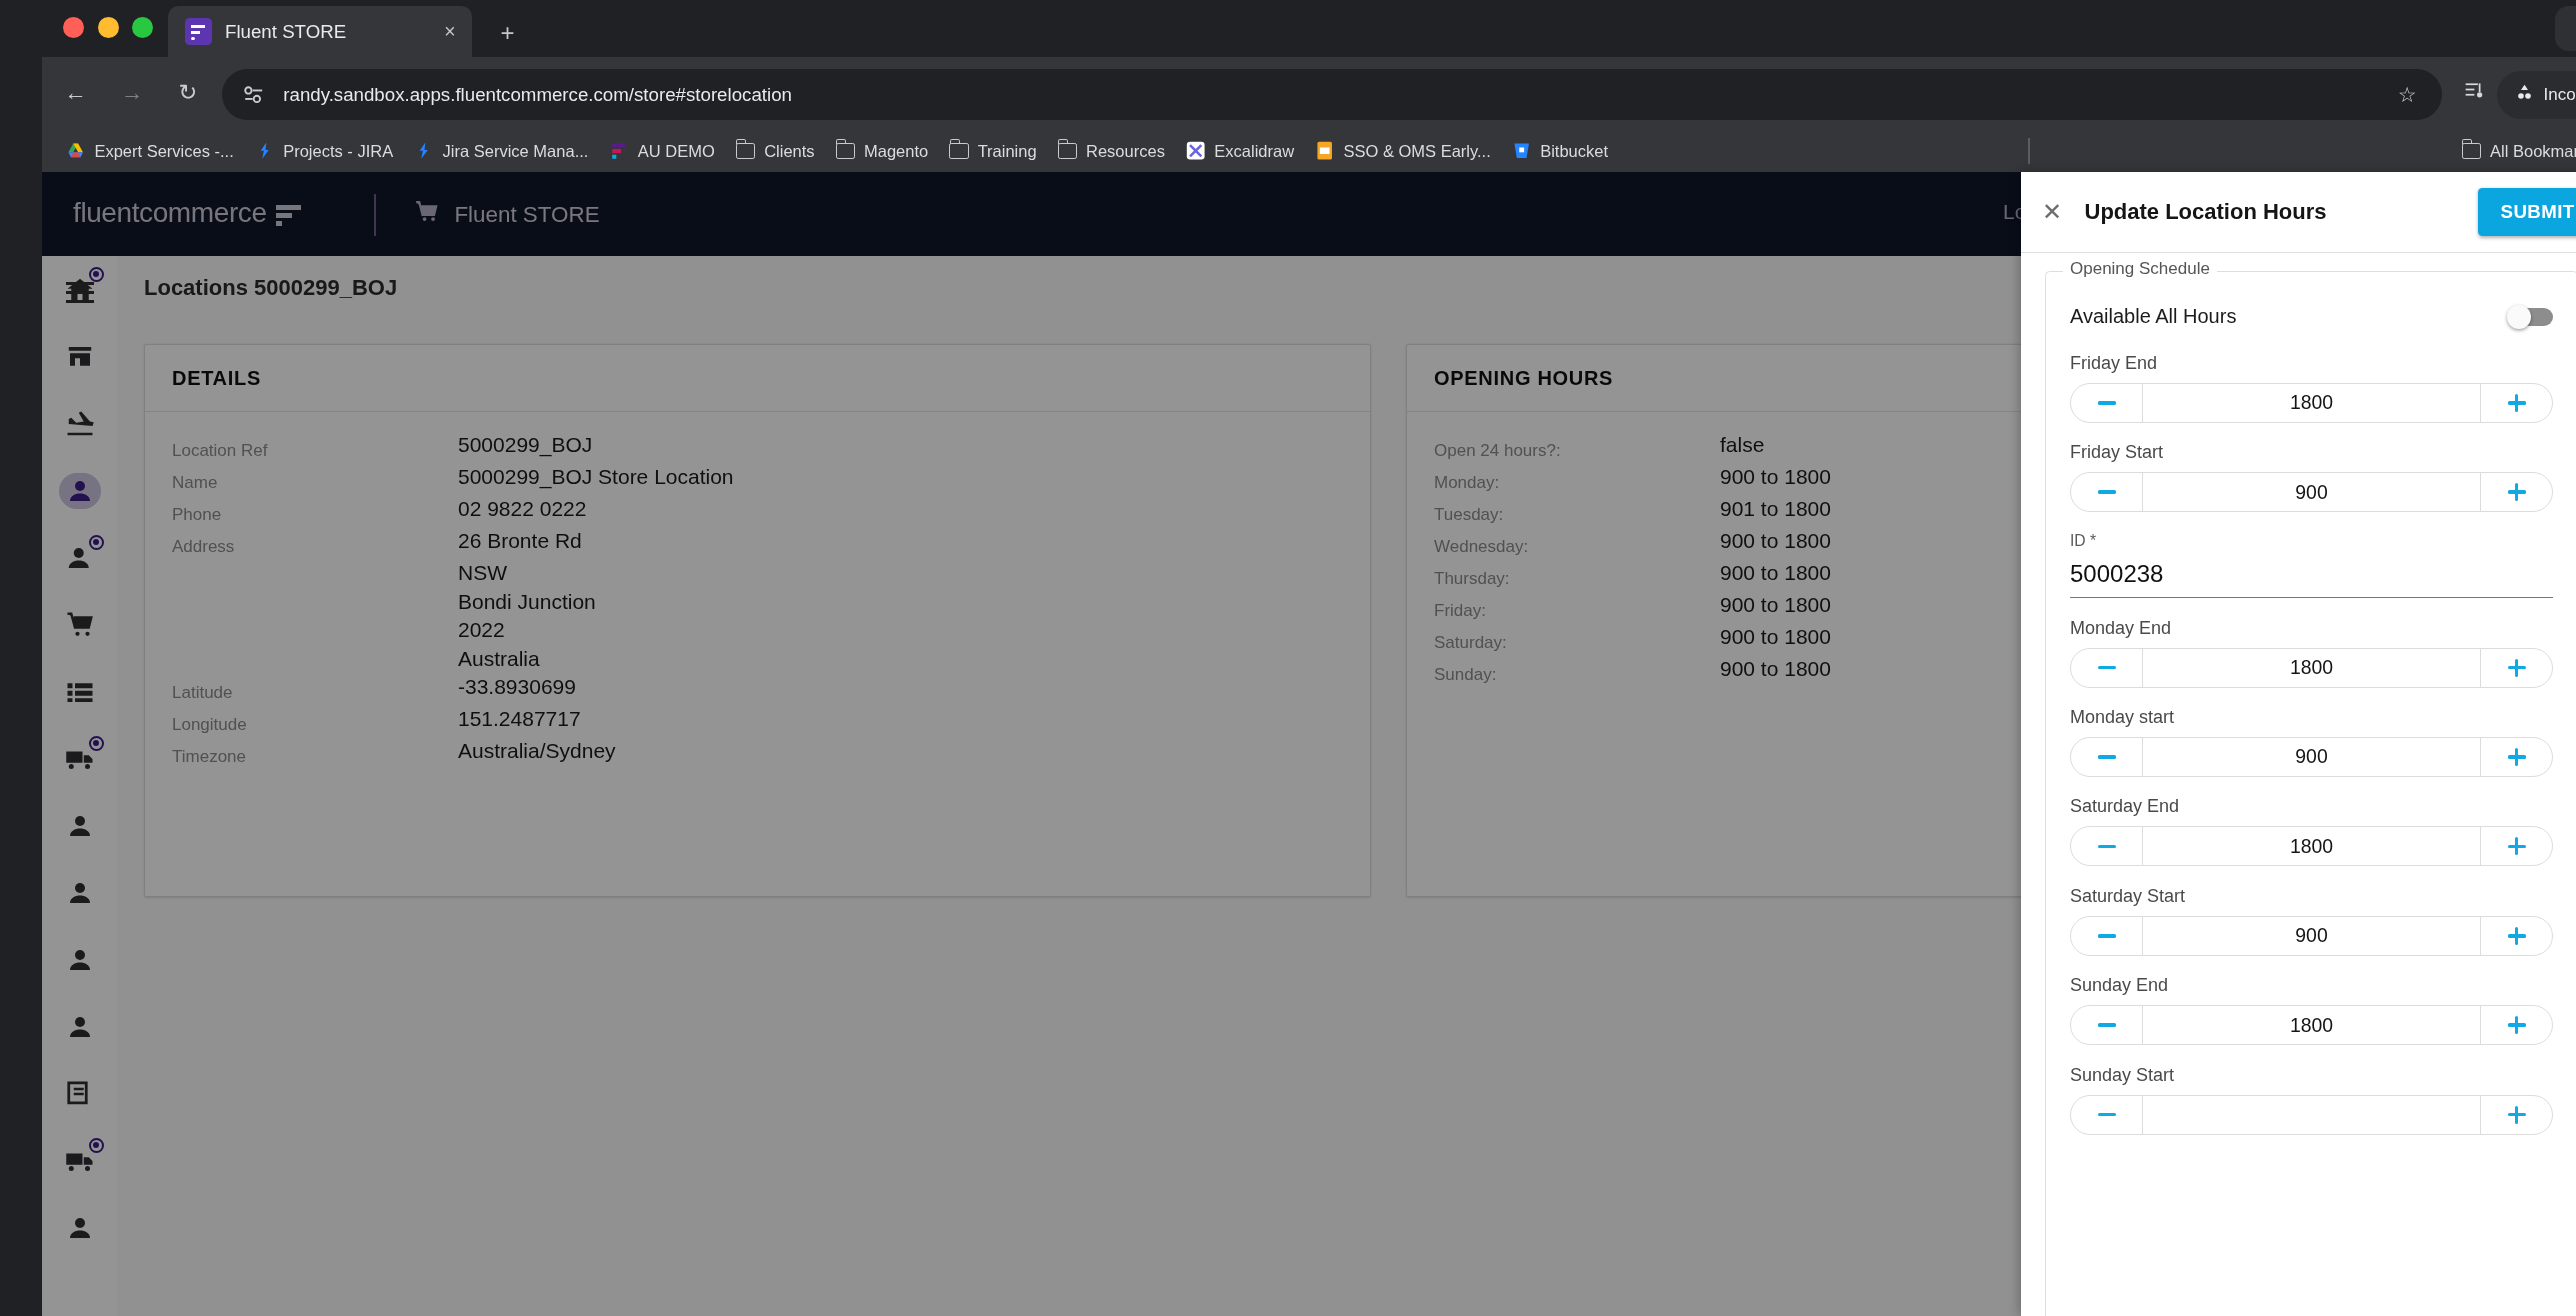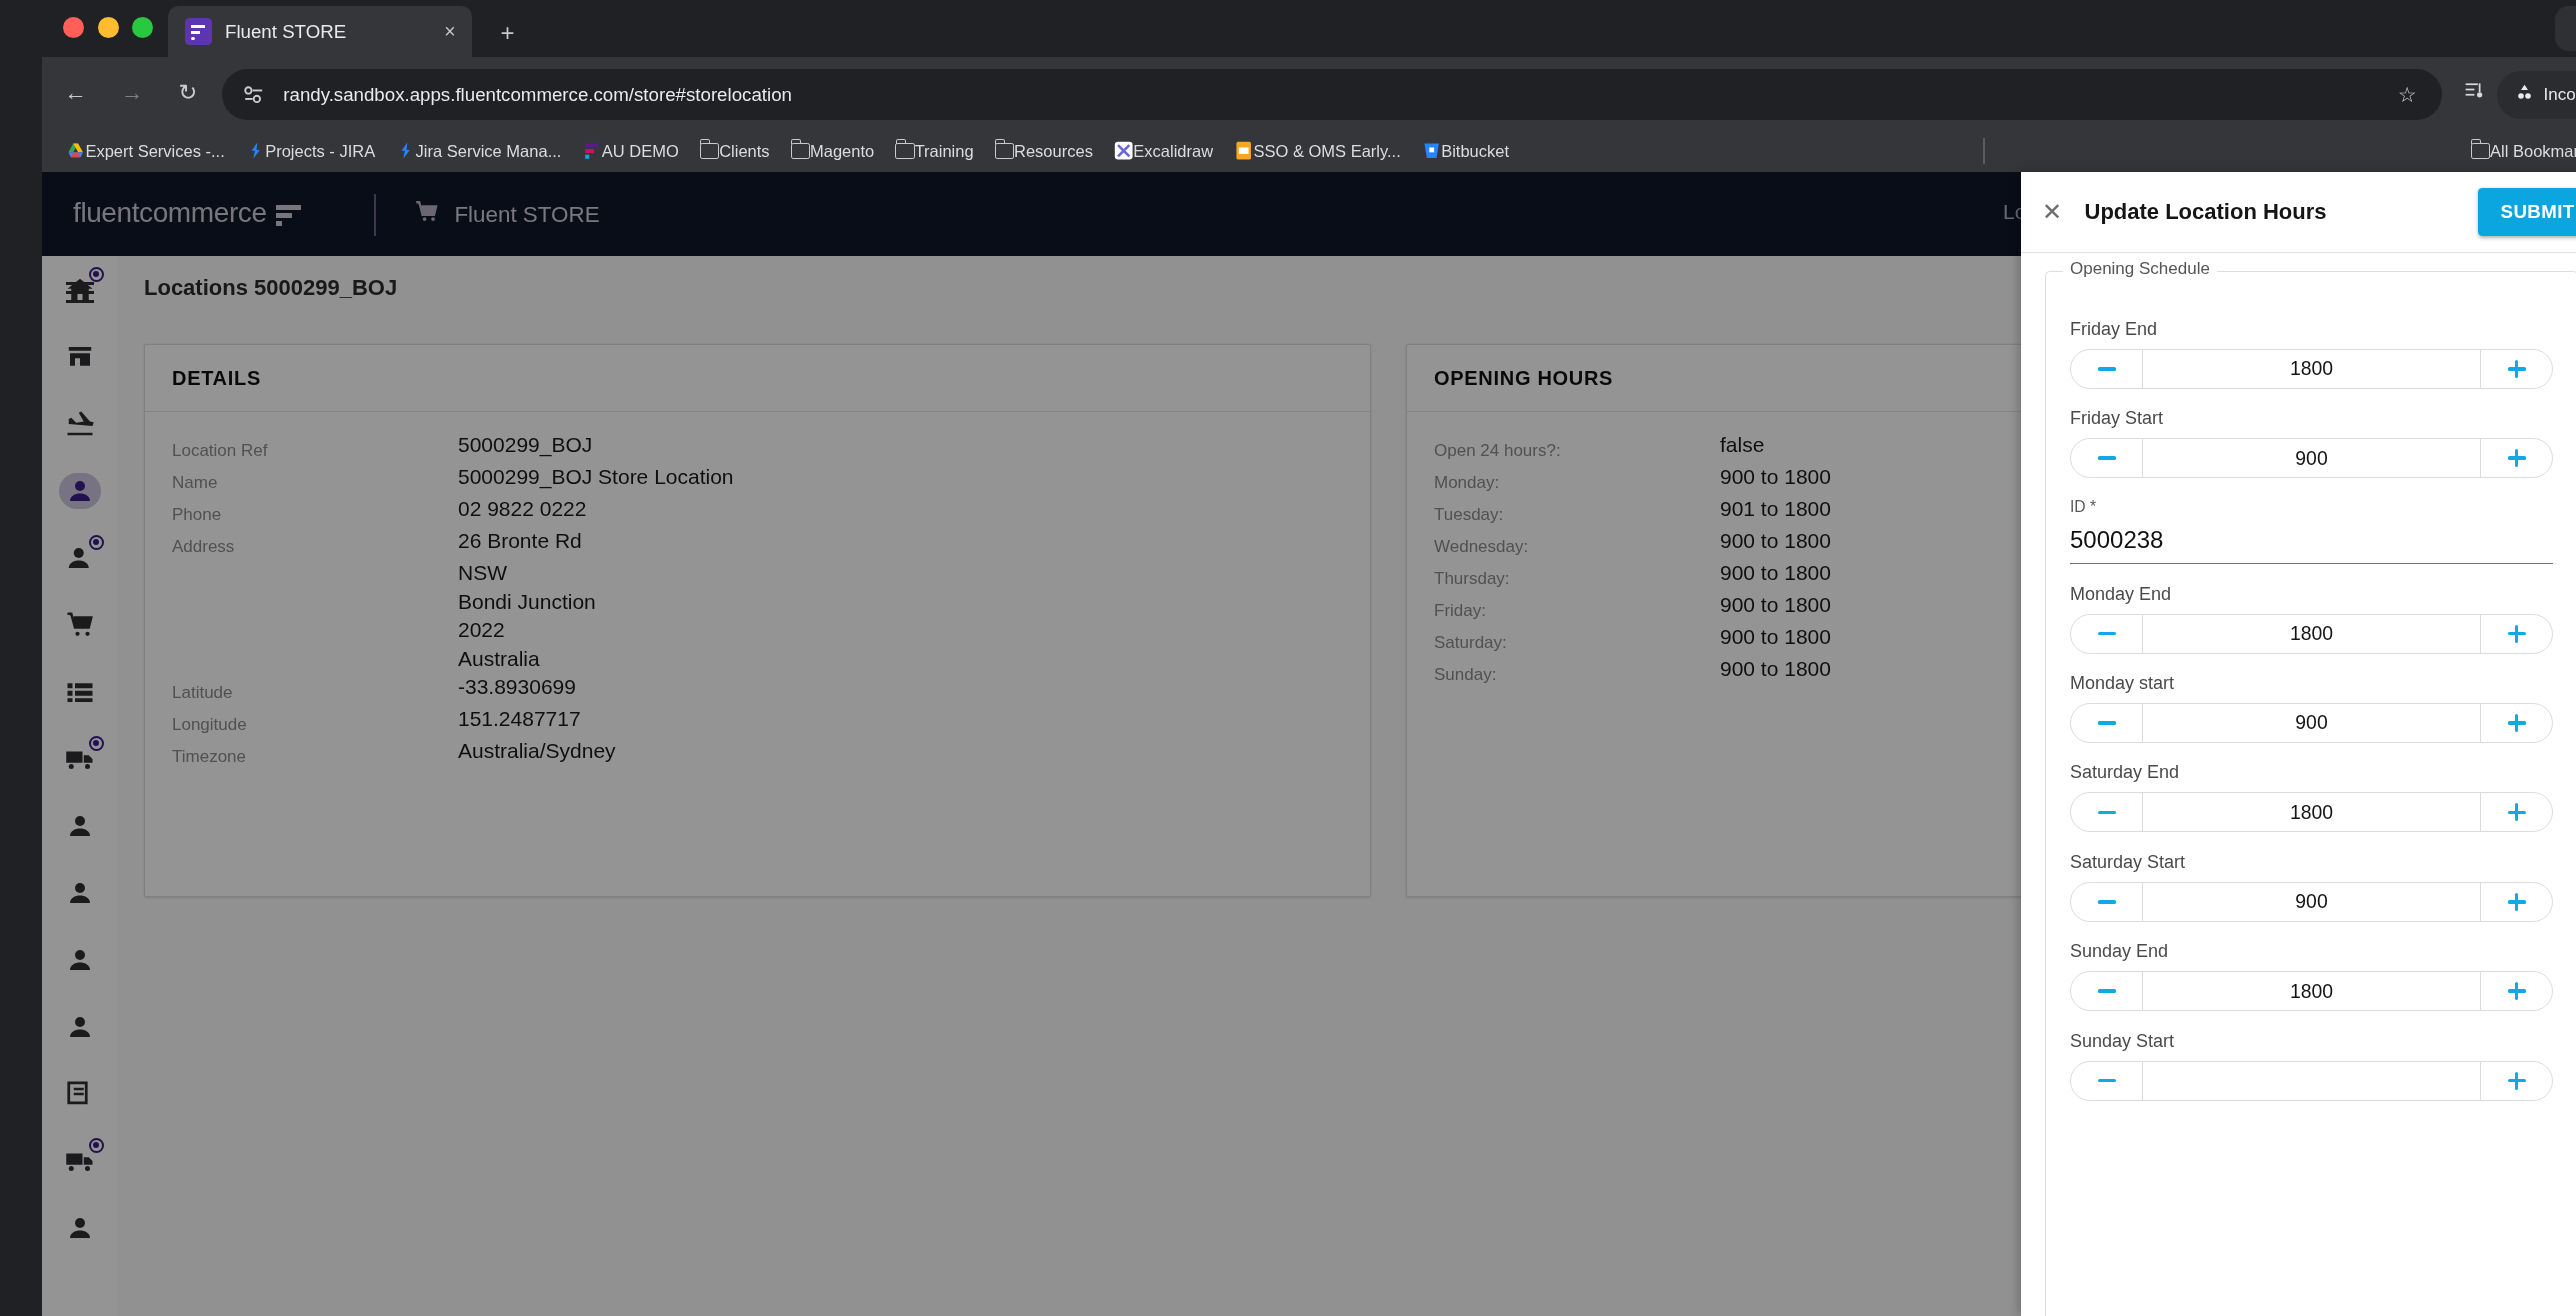--- a/index.html
+++ b/index.html
@@ -83,21 +83,21 @@
     display: flex; flex-direction: column; align-items: center;
     justify-content: center; gap: 4.5px;
   }
   .kebab b { width: 4.5px; height: 4.5px; border-radius: 50%; background: #d6d8db; display: block; }
 
   .bookmarks {
     position: absolute; left: 0; top: 130px; width: 2576px; height: 42px;
     background: #35363a; display: flex; align-items: center; padding-left: 13.5px;
   }
   .bm {
-    display: flex; align-items: center; padding: 0 10.5px; height: 34px;
+    display: flex; align-items: center; gap: 9px; padding: 0 10.5px; height: 34px;
     color: #dadce0; font-size: 16.5px; white-space: nowrap;
   }
   .bm-ico { width: 19.4px; height: 19.4px; flex: 0 0 auto; position: relative; }
   .bm-sep { width: 1.5px; height: 25.4px; background: #5a5c60; margin: 0 12px; }
   .bm-all { margin-left: auto; margin-right: 12px; }
 
   .folder { width: 19.4px; height: 15.7px; border: 1.9px solid #c9cbce; border-radius: 2.2px; position: relative; }
   .folder::before { content:""; position:absolute; left:-0.7px; top:-5.2px; width:8.2px; height:4.5px;
     border:1.9px solid #c9cbce; border-bottom:none; border-radius:2.2px 2.2px 0 0; }
 
@@ -607,20 +607,27 @@
     </div>
 
     <div class="dw-body">
       <div class="dw-track"></div>
       <div class="dw-scroll"></div>
 
       <div class="fieldset">
         <span class="legend">Opening Schedule</span>
         <div class="fs-inner">
 
+          <div class="switch-row">
+            <span class="switch-label">Available All Hours</span>
+            <span class="switch">
+              <span class="track"></span>
+              <span class="thumb"></span>
+            </span>
+          </div>
 
           <div class="field">
             <div class="lbl">Friday End</div>
             <div class="stepper">
               <span class="btn minus"></span>
               <span class="val">1800</span>
               <span class="btn plus"></span>
             </div>
           </div>
 

